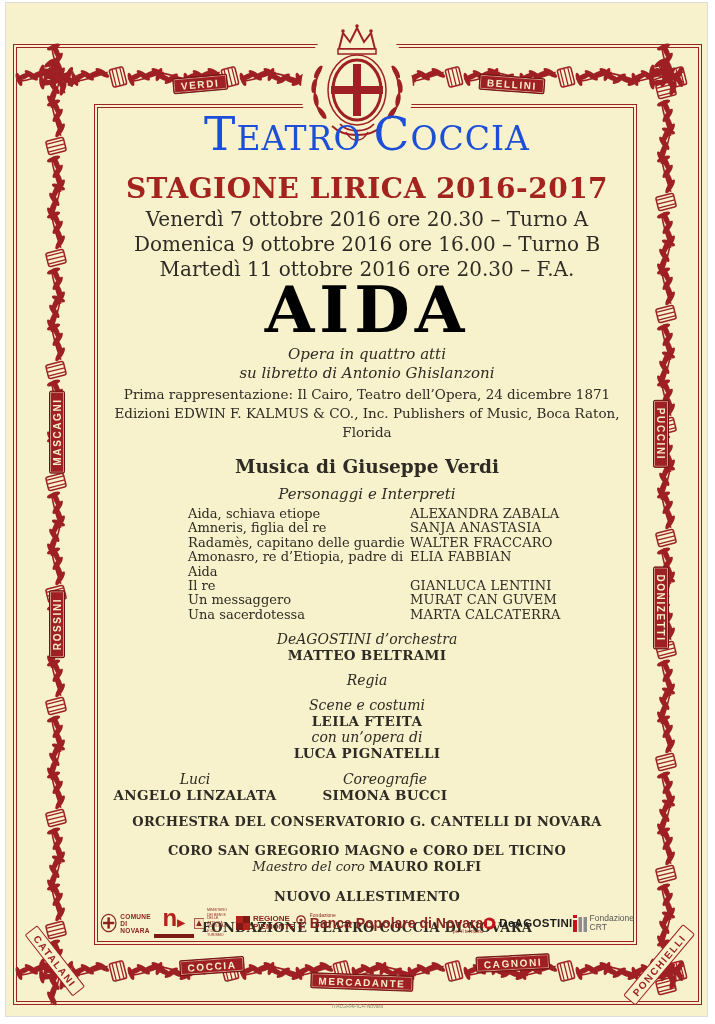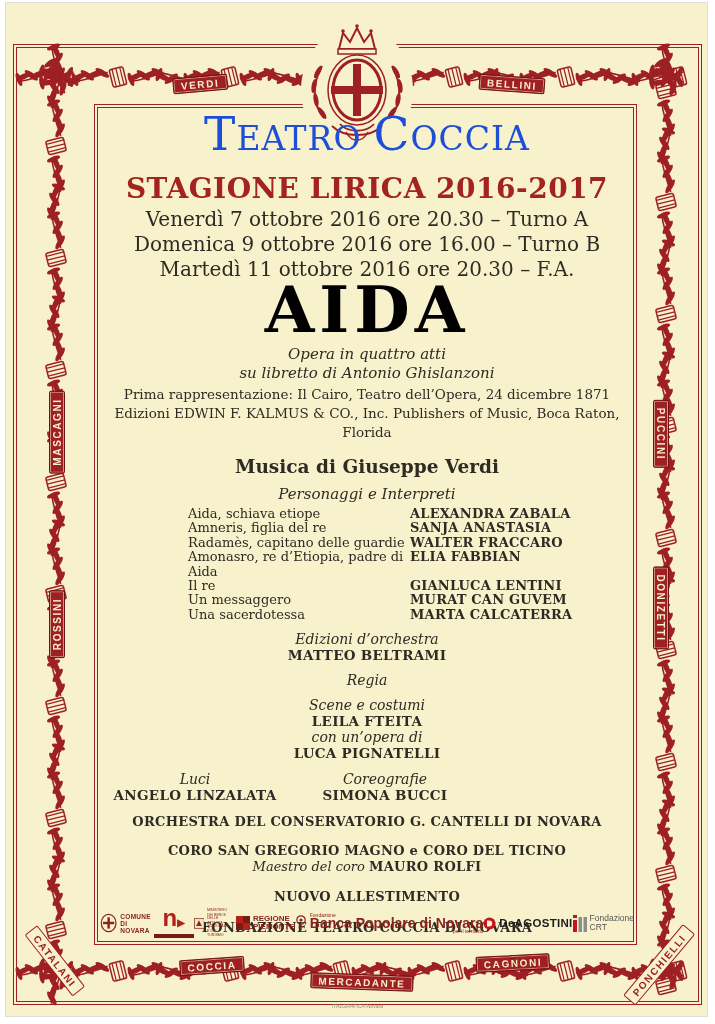--- a/index.html
+++ b/index.html
@@ -35,21 +35,21 @@
   .it{font-style:italic;}
   .opera-form{font-size:15px;line-height:19px;margin-top:4px;}
   .opera-libretto{font-size:15px;line-height:19px;}
   .opera-premiere{font-size:13.5px;line-height:19px;margin-top:2px;}
   .opera-editions{font-size:13.5px;line-height:19px;}
   .composer{margin-top:14px;font-weight:bold;font-size:18.5px;line-height:22px;}
   .cast-heading{margin-top:6px;font-size:15px;line-height:20px;}
   .cast{margin-top:3px;}
   .cast-row{display:flex;margin-left:88px;text-align:left;font-size:13px;line-height:14.4px;}
   .cast-role{width:222px;flex:none;}
-  .cast-name{font-weight:bold;letter-spacing:.2px;text-align:center;}
+  .cast-name{font-weight:normal;letter-spacing:.2px;text-align:center;}
   .credit{margin-top:9px;}
   .credit-label{font-style:italic;font-size:14px;line-height:16px;}
   .credit-name{font-weight:bold;font-size:13.5px;line-height:16px;letter-spacing:.3px;}
   .pair{display:flex;margin-top:10px;}
   .pair>div{width:190px;}
   .line-bold{font-weight:bold;font-size:13px;line-height:16px;letter-spacing:.3px;}
   .orchestra{margin-top:11px;}
   .choir{margin-top:13px;}
   .choirmaster{font-size:13px;line-height:16px;}
   .choirmaster .nm{font-weight:bold;letter-spacing:.3px;}
@@ -314,21 +314,21 @@
           <span class="cast-role">Un messaggero</span>
           <span class="cast-name">MURAT CAN GUVEM</span>
         </div>
       <div class="cast-row">
           <span class="cast-role">Una sacerdotessa</span>
           <span class="cast-name">MARTA CALCATERRA</span>
         </div>
     </div>
 
     <div class="credit">
-      <div class="credit-label">Edizioni d’orchestra</div>
+      <div class="credit-label">DeAGOSTINI d’orchestra</div>
       <div class="credit-name">MATTEO BELTRAMI</div>
     </div>
     <div class="credit">
       <div class="credit-label">Regia</div>
     </div>
     <div class="credit">
       <div class="credit-label">Scene e costumi</div>
       <div class="credit-name">LEILA FTEITA</div>
       <div class="credit-label">con un’opera di</div>
       <div class="credit-name">LUCA PIGNATELLI</div>

